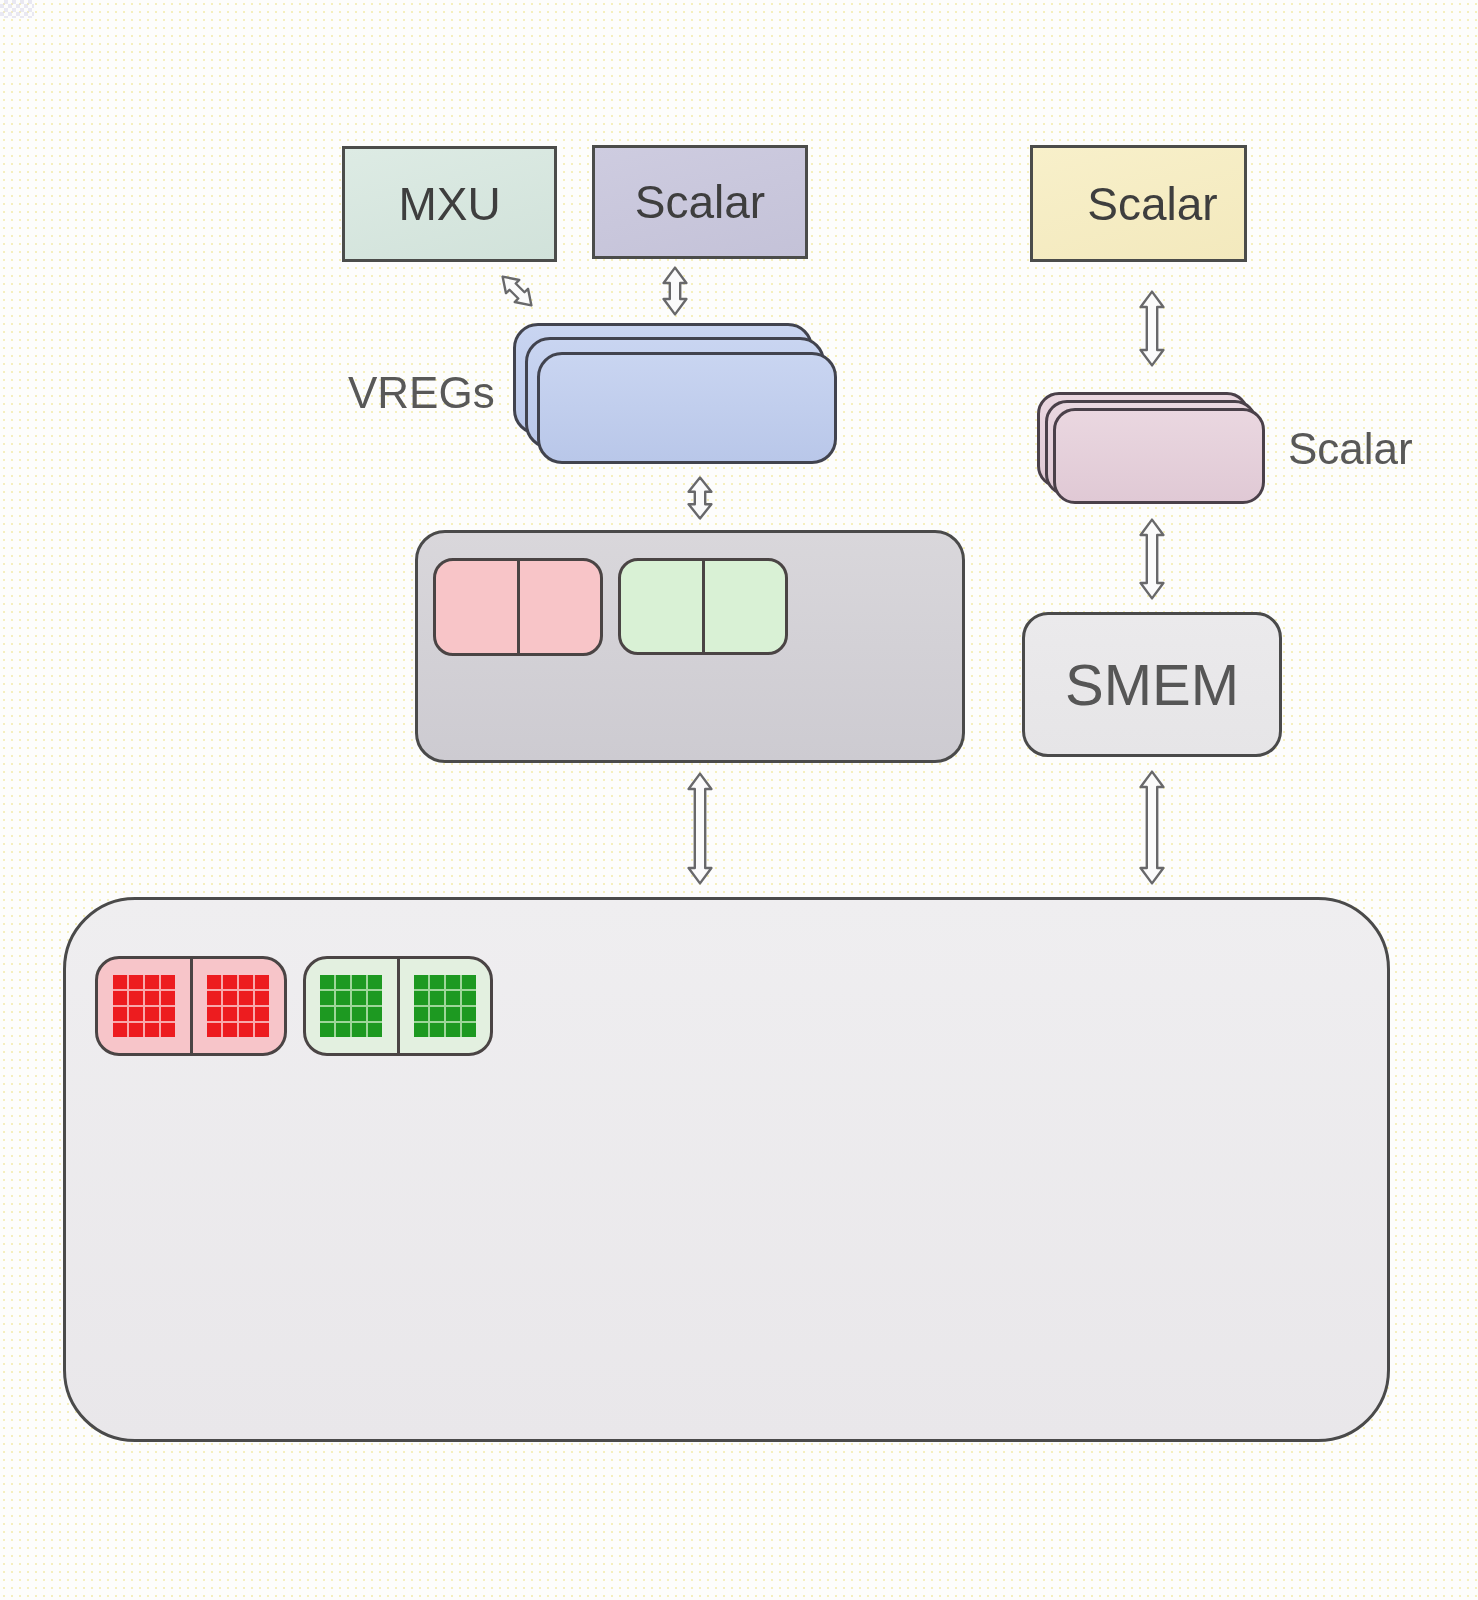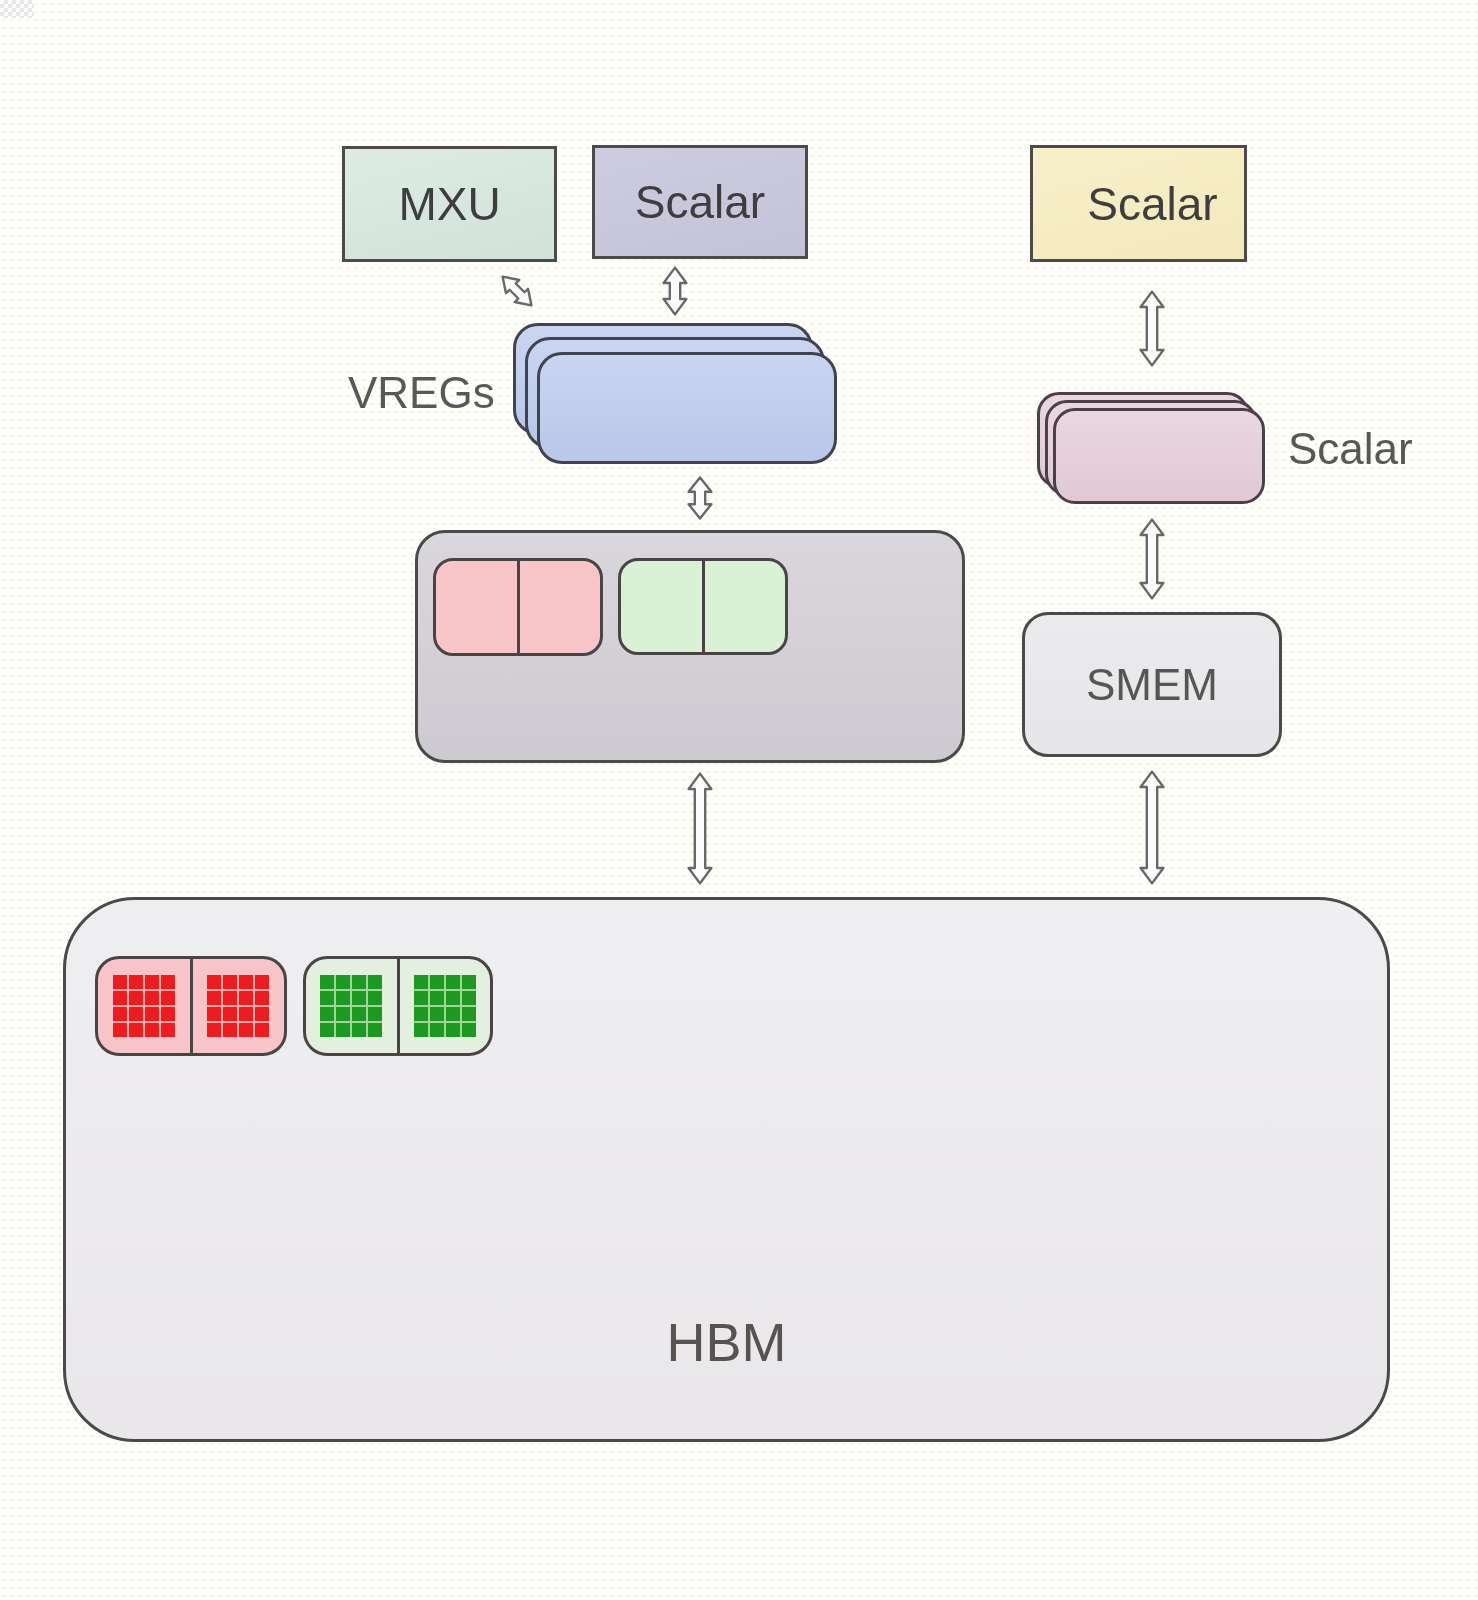--- a/index.html
+++ b/index.html
@@ -41,21 +41,21 @@
   .lbl-sregs{left:1288px;top:424px;}
   
   .mem{position:absolute;box-sizing:border-box;border:3px solid #4a4a4a;}
   .vmem{left:415px;top:530px;width:550px;height:233px;border-radius:30px;
         background:linear-gradient(180deg,#d9d7db,#cdcbd1);}
   .smem{left:1022px;top:612px;width:260px;height:145px;border-radius:26px;
         background:linear-gradient(180deg,#ebeaec,#e6e5e7);
         display:flex;align-items:center;justify-content:center;}
   .hbm{left:63px;top:897px;width:1327px;height:545px;border-radius:72px;
        background:linear-gradient(180deg,#efeef0,#e9e7ea);}
-  .memlabel{font-size:44px;color:#565656;}
+  .memlabel{font-size:58px;color:#565656;}
   .vmem .memlabel{position:absolute;left:0;right:0;top:664px;text-align:center;}
   .vmem-label-pos{position:absolute;left:0;right:0;top:134px;text-align:center;}
   .hbm-label-pos{position:absolute;left:0;right:0;top:411px;text-align:center;font-size:54px;color:#57514f;}
   
   .pair{position:absolute;box-sizing:border-box;border:3px solid #4a4444;border-radius:20px;
         display:flex;overflow:hidden;}
   .pair .half{flex:1;display:flex;align-items:center;justify-content:center;}
   .pair .half + .half{border-left:3px solid #4a4444;}
   .vmem .pair.pink{left:15px;top:25px;width:170px;height:98px;background:#f8c5c8;}
   .vmem .pair.green{left:200px;top:25px;width:170px;height:97px;background:#d9f1d5;}
@@ -216,14 +216,13 @@
           <div style="background: rgb(29, 153, 33);"></div>
           <div style="background: rgb(29, 153, 33);"></div>
           <div style="background: rgb(29, 153, 33);"></div>
           <div style="background: rgb(29, 153, 33);"></div>
           <div style="background: rgb(29, 153, 33);"></div>
           <div style="background: rgb(29, 153, 33);"></div>
           <div style="background: rgb(29, 153, 33);"></div>
         </div>
     </div>
   </div>
-  <div class="hbm-label-pos">HBM</div>
 </div>
 
 </body></html>

